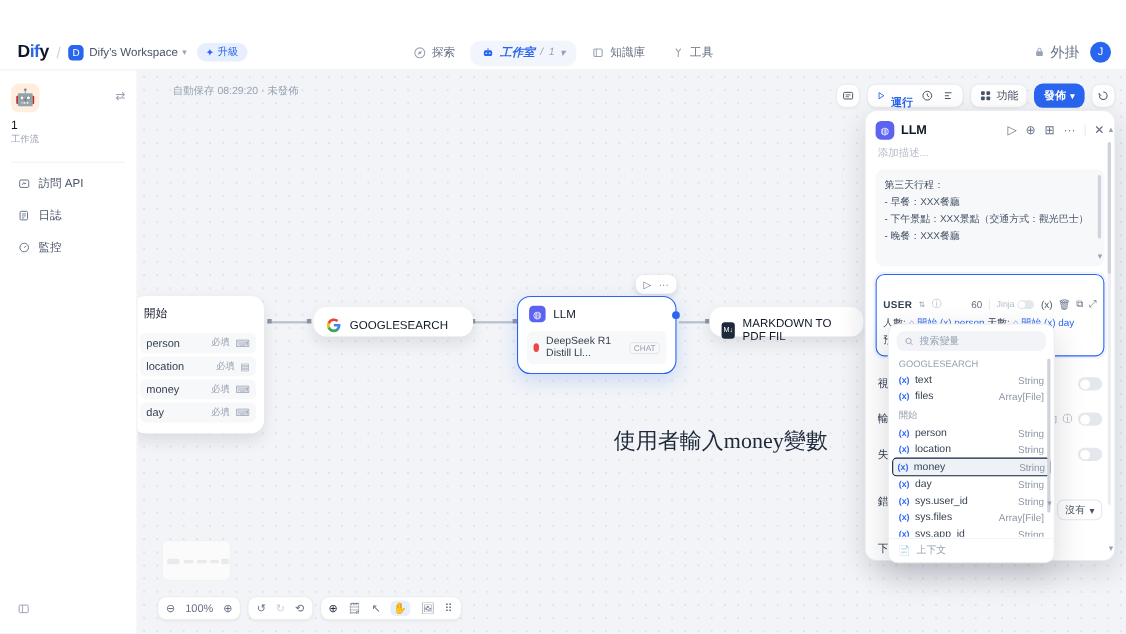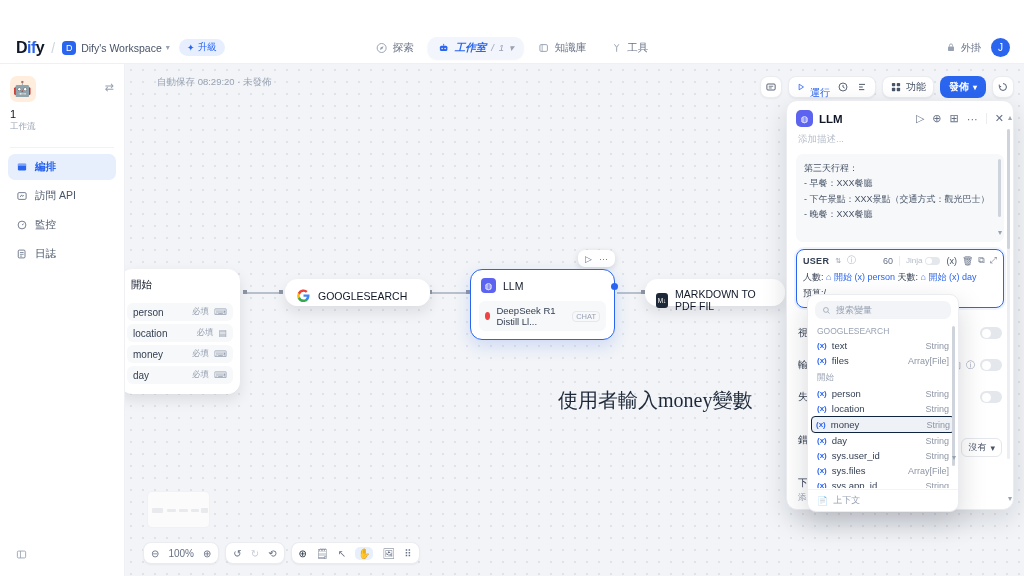--- a/index.html
+++ b/index.html
@@ -34,21 +34,21 @@
   }
   .nav { position:absolute; left:50%; transform:translateX(-50%); display:flex; align-items:center; gap:4px; }
   .nav-item {
     display:flex; align-items:center; gap:5px; padding:4px 10px; border-radius:9px;
     font-size:10.5px; color:#667085;
   }
   .nav-item.active { background:#f2f5fb; color:#2a65f0; font-weight:bold; box-shadow:0 1px 2px rgba(16,24,40,.05);font-style:italic; }
   .nav-item .cnt { color:#98a2b3; font-weight:normal; font-size:9.5px; }
   .nav-ico { width:12px;height:12px;display:inline-block; }
   .hdr-right { position:absolute; right:14px; display:flex; align-items:center; gap:10px; }
-  .plug { display:flex; align-items:center; gap:4px; font-size:10px; color:#667085; }
+  .plug { display:flex; align-items:center; gap:4px; font-size:13px; color:#667085; }
   .avatar {
     width:19px;height:19px;border-radius:50%;background:#2a65f0;color:#fff;
     font-size:10px;display:flex;align-items:center;justify-content:center;
   }
 
   
   .sidebar {
     position:absolute; top:64px; left:0; width:125px; height:512px;
     background:#fff; border-right:1px solid #eef0f3; z-index:30;
   }
@@ -84,21 +84,21 @@
   .cbox {
     background:#fff; border:1px solid #eaecf0; border-radius:8px; height:22px;
     display:flex; align-items:center; padding:0 7px; gap:7px;
     box-shadow:0 1px 2px rgba(16,24,40,.05); font-size:10px; color:#475467;
   }
   .cbox .it { display:flex; align-items:center; gap:4px; }
   .btn-pub {
     background:#2a65f0; color:#fff; border-radius:8px; height:22px; padding:0 9px;
     display:flex; align-items:center; gap:4px; font-size:10px; font-weight:bold;
   }
-  .run-lbl { color:#2a65f0; font-weight:normal;margin-top:12px; }
+  .run-lbl { color:#2a65f0; font-weight:bold;margin-top:12px; }
 
   
   .node {
     position:absolute; background:#fff; border-radius:12px;
     box-shadow:0 6px 14px rgba(16,24,40,.10); border:1px solid #fff;
   }
   .node-title { display:flex; align-items:center; gap:7px; padding:8px 10px; font-size:10.5px; color:#101828; }
   .node-ico { width:15px;height:15px;border-radius:4px; display:flex;align-items:center;justify-content:center; font-size:9px; color:#fff; }
   .node-start { left:-5px; top:205px; width:120px; }
   .start-rows { padding:0 0 6px; }
@@ -165,21 +165,21 @@
   .p-desc { padding:2px 11px 8px; font-size:9.5px; color:#b5bcc8; }
   .p-body { padding:0 9px; }
   .prompt-box {
     background:#f7f8fa; border-radius:7px; padding:7px 8px; font-size:9px; color:#475467;
     line-height:1.72; position:relative; height:88px; overflow:hidden;
   }
   .pb-scroll { position:absolute; right:3px; top:5px; width:3px; height:58px; background:#cfd4dc; border-radius:2px; }
   .pb-caret { position:absolute; right:2px; bottom:2px; font-size:8px; color:#98a2b3; }
 
   .user-block {
-    margin-top:7px; border:1.3px solid #2a65f0; border-radius:8px; padding:4px 6px 6px;
+    margin-top:7px; border:1.3px solid #2a65f0; border-radius:8px; padding:20px 6px 6px;
     box-shadow:0 0 0 2px rgba(42,101,240,.08);
   }
   .ub-top { display:flex; align-items:center; gap:6px; font-size:9px; color:#475467; }
   .ub-role { font-weight:bold; font-size:9px; color:#344054; letter-spacing:.3px; }
   .ub-num { margin-left:auto; font-size:9px; color:#667085; }
   .ub-div { width:1px; height:10px; background:#eaecf0; }
   .jinja { font-size:8px; color:#b5bcc8; display:flex; align-items:center; gap:3px; }
   .toggle-sm { width:15px;height:8px;border-radius:5px;background:#e4e7ec; position:relative; }
   .toggle-sm::after { content:""; position:absolute; width:6px;height:6px;border-radius:50%;background:#fff; top:1px; left:1px; }
   .ub-icons { display:flex; align-items:center; gap:5px; font-size:9px; color:#667085; }
@@ -301,47 +301,40 @@
 
   <div class="sidebar">
     <div class="app-head">
       <div class="app-ico">🤖</div>
       <div class="collapse-ico">⇄</div>
     </div>
     <div class="app-name">1</div>
     <div class="app-type">工作流</div>
     <div class="divider"></div>
 
-    <div class="side-item active">
-      <svg class="side-ico" viewBox="0 0 16 16">
-          <rect x="2.5" y="3.5" width="11" height="9" rx="1.6" fill="#2a65f0"></rect>
-          <rect x="2.5" y="3.5" width="11" height="3" fill="#7da2f7"></rect>
-        </svg>
-      <span>編排</span>
-    </div>
     <div class="side-item">
       <svg class="side-ico" viewBox="0 0 16 16">
           <rect x="2.5" y="3.5" width="11" height="9" rx="1.6" fill="none" stroke="#667085" stroke-width="1.2"></rect>
           <path d="M5.5 9.5l2-3 1.2 2 1.8-1.5" stroke="#667085" stroke-width="1.1" fill="none"></path>
         </svg>
       <span>訪問 API</span>
     </div>
     <div class="side-item">
       <svg class="side-ico" viewBox="0 0 16 16">
+          <rect x="3" y="2.8" width="9" height="10.4" rx="1.4" fill="none" stroke="#667085" stroke-width="1.2"></rect>
+          <path d="M5.2 6h5M5.2 8.4h5M5.2 10.8h3" stroke="#667085" stroke-width="1"></path>
+        </svg>
+      <span>日誌</span>
+    </div>
+    <div class="side-item">
+      <svg class="side-ico" viewBox="0 0 16 16">
           <circle cx="8" cy="8" r="5.2" fill="none" stroke="#667085" stroke-width="1.2"></circle>
           <path d="M8 8l2.3-1.6" stroke="#667085" stroke-width="1.2"></path>
         </svg>
       <span>監控</span>
-    </div>
-    <div class="side-item">
-      <svg class="side-ico" viewBox="0 0 16 16">
-          <rect x="3" y="2.8" width="9" height="10.4" rx="1.4" fill="none" stroke="#667085" stroke-width="1.2"></rect>
-          <path d="M5.2 6h5M5.2 8.4h5M5.2 10.8h3" stroke="#667085" stroke-width="1"></path>
-        </svg>
-      <span>日誌</span>
     </div>
     <div class="sb-bottom">
       <svg width="11" height="11" viewBox="0 0 16 16">
           <rect x="2" y="3" width="12" height="10" rx="1.6" fill="none" stroke="#98a2b3" stroke-width="1.3"></rect>
           <path d="M6.5 3v10" stroke="#98a2b3" stroke-width="1.2"></path>
         </svg>
     </div>
   </div>
 
   <div class="canvas">

